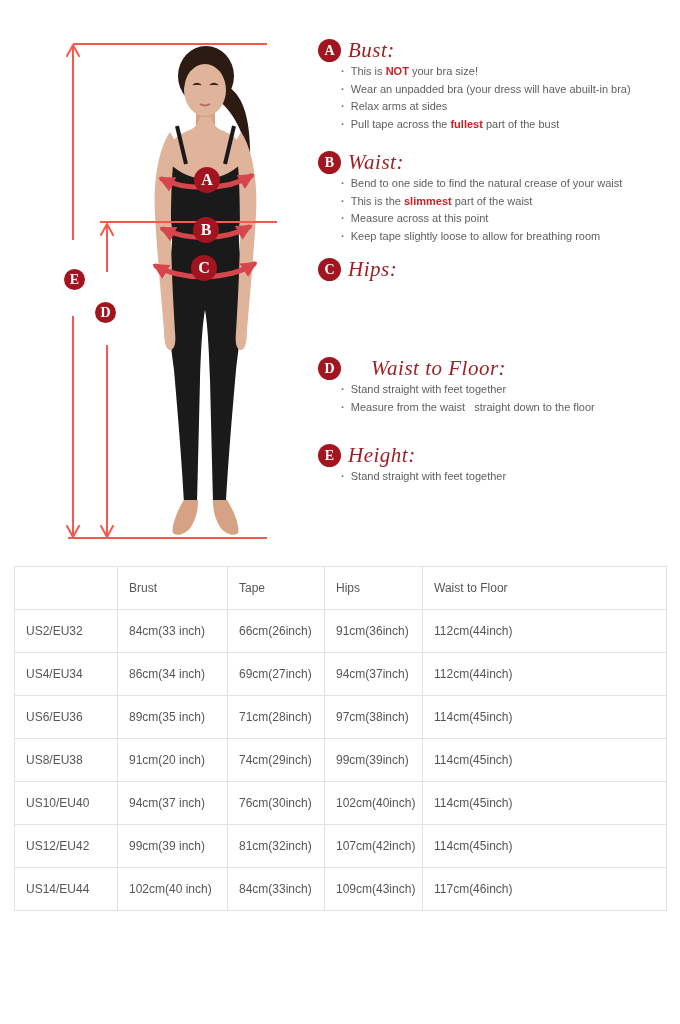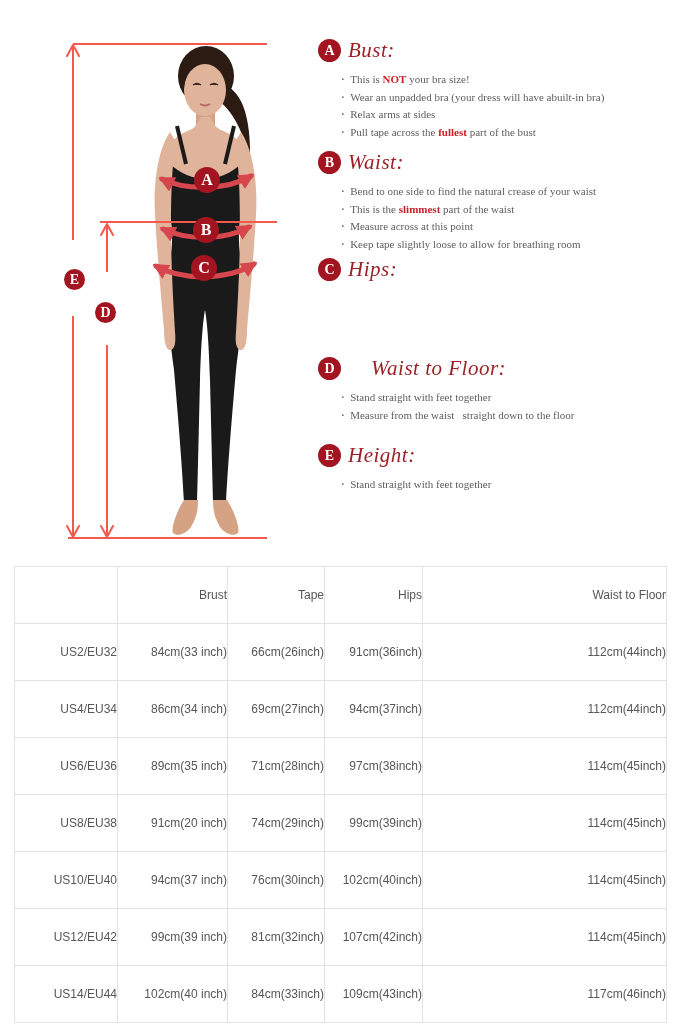--- a/index.html
+++ b/index.html
@@ -56,37 +56,37 @@
   .sec-badge{
     width:23px;height:23px;border-radius:50%;background:var(--badge-red);
     color:#fff;font-family:"Liberation Serif",serif;font-weight:bold;font-size:14px;
     display:flex;align-items:center;justify-content:center;flex:0 0 23px;
   }
   .sec-title{
     font-family:"Liberation Serif",serif;font-size:21px;color:var(--heading-red);
     margin-left:7px;letter-spacing:0.5px;font-style:italic;
   }
   #section-d .sec-title{margin-left:30px;}
-  .bullets{margin-top:8px;padding-left:23px;font-family:Liberation Serif, serif;}
+  .bullets{padding-left:23px;}
   .bullet{
     font-size:11px;color:var(--text-gray);line-height:17.5px;
     white-space:pre-wrap;max-width:300px;
   }
   .bullet::before{content:"·  ";font-weight:bold;color:#6a6a6a;}
   .bullet .em{color:var(--em-red);font-weight:bold;}
 
   
   .size-table{
     position:absolute;left:14px;top:566px;width:652px;
     border-collapse:collapse;table-layout:fixed;
   }
   .size-table th,.size-table td{
-    border:1px solid var(--table-border);height:57px;
+    border:1px solid var(--table-border);height:43px;
     font-size:12px;color:var(--table-text);font-weight:normal;
-    text-align:right;padding-left:11px;vertical-align:middle;
+    text-align:left;padding-left:11px;vertical-align:middle;
   }
   .col0{width:103px;} .col1{width:110px;} .col2{width:97px;}
   .col3{width:98px;}  .col4{width:244px;}
 </style>
 </head>
 <body>
 
 <div class="figure-area">
   <svg width="320" height="560" viewBox="0 0 320 560">
 

